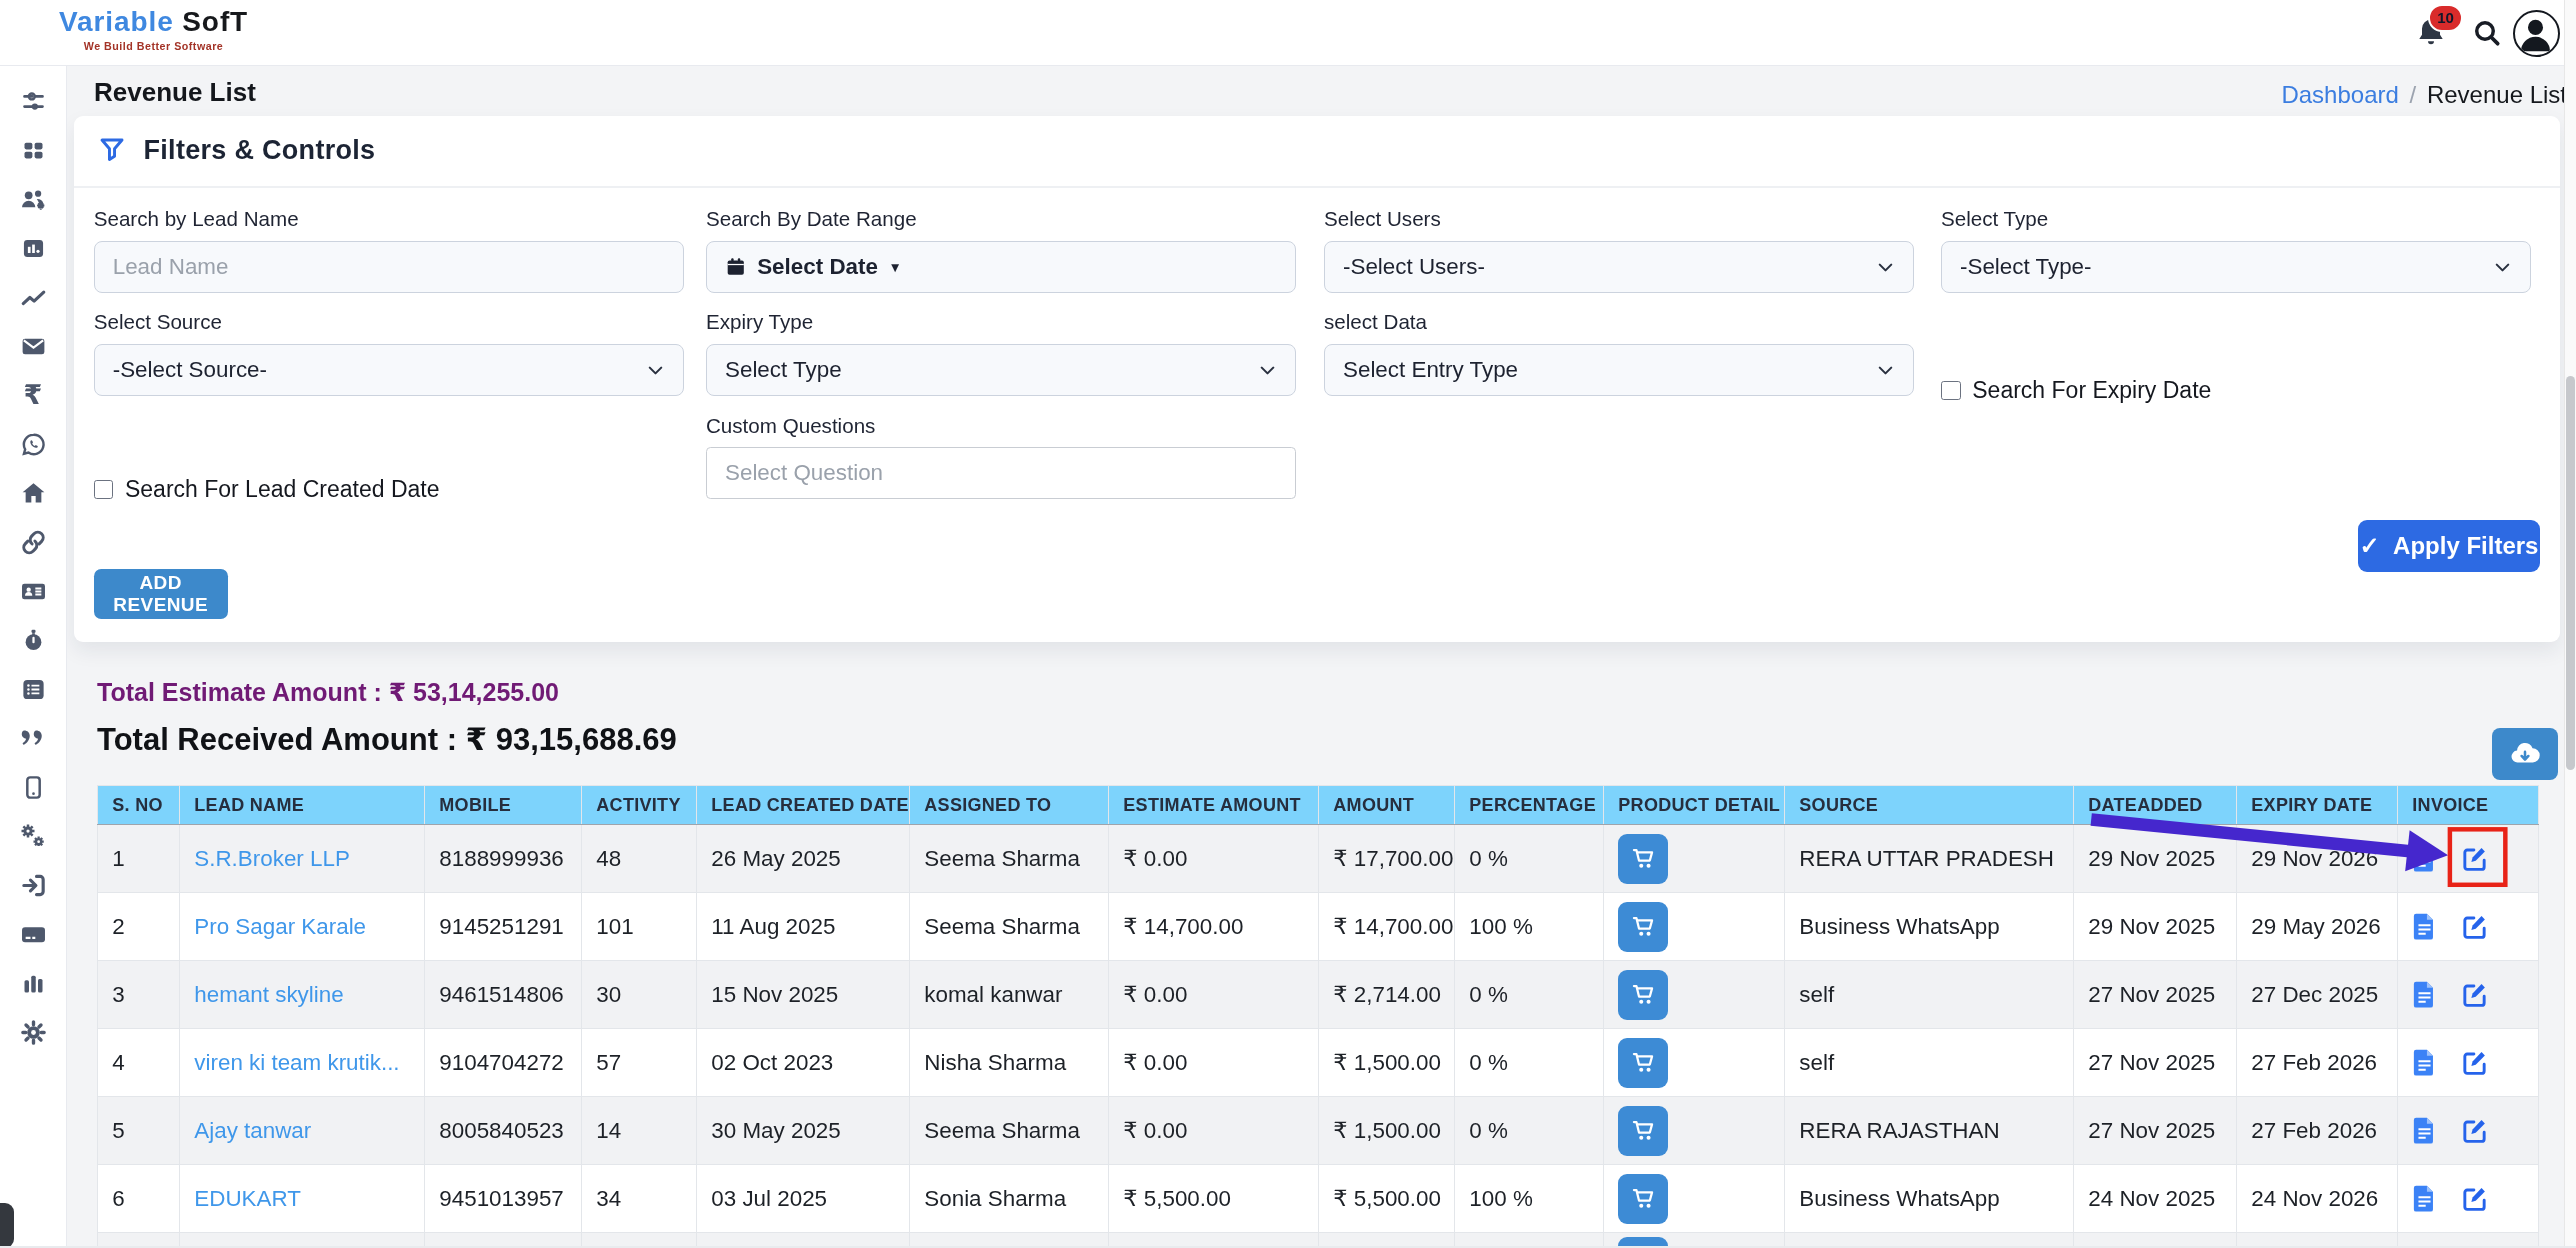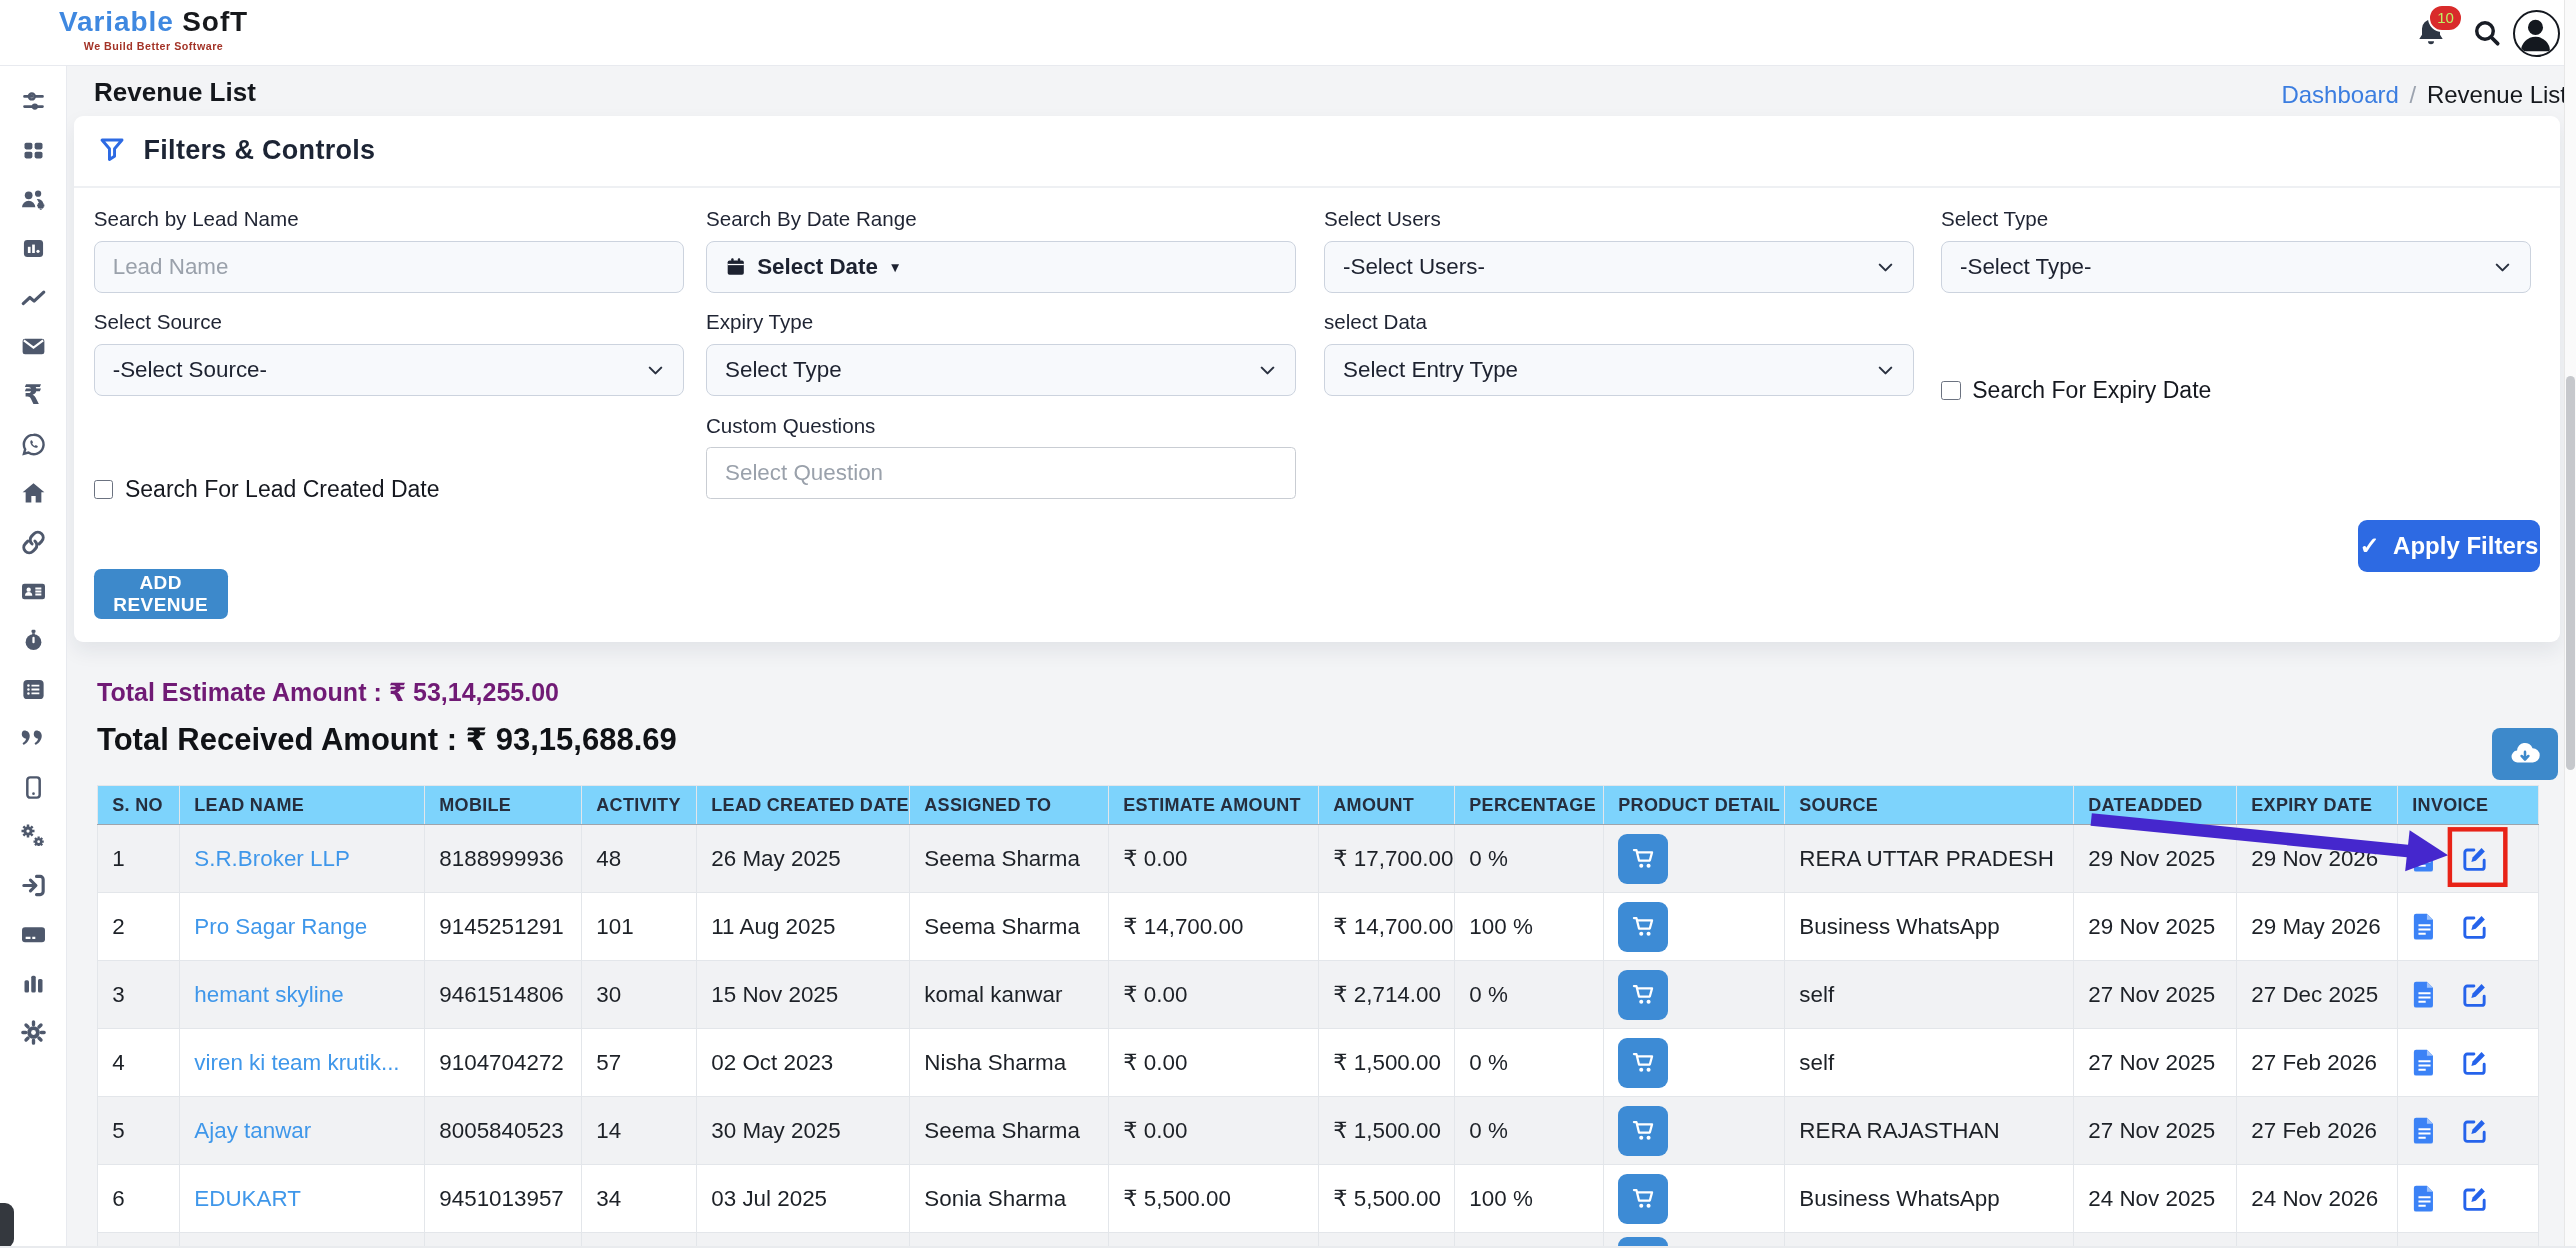--- a/index.html
+++ b/index.html
@@ -11,21 +11,21 @@
   .topbar{position:absolute;left:0;top:0;width:2576px;height:66px;background:#fff;
           border-bottom:1.8px solid #e8eaef;z-index:6}
   .logo{position:absolute;left:59px;top:8px;line-height:1}
   .logo-main{font-size:28px;font-weight:700;letter-spacing:0.9px}
   .logo-variable{color:#3f88e0}
   .logo-soft{color:#17191c}
   .logo-tagline{font-size:10.7px;color:#a33327;font-weight:700;letter-spacing:0.5px;margin-top:4.5px;text-align:center}
   .top-icon{position:absolute;display:flex;align-items:center;justify-content:center;cursor:pointer}
   .bell-wrap{left:2411px;top:13.4px;width:39px;height:39px}
   .badge{position:absolute;left:2428px;top:3.6px;min-width:32px;height:28px;padding:0 7.2px;border-radius:14.3px;
-         background:#d92b2b;border:2.7px solid #fff;color:#bef264;font-size:15px;font-weight:400;
+         background:#d92b2b;border:2.7px solid #fff;color:#0f172a;font-size:15px;font-weight:700;
          display:flex;align-items:center;justify-content:center;z-index:7}
   .search-wrap{left:2469px;top:15px;width:36px;height:36px}
   .avatar{position:absolute;left:2513px;top:9.8px;width:47px;height:47px;border-radius:50%;
           border:2.7px solid #14181f;background:#fff;overflow:hidden;cursor:pointer}
 
   
   .sidebar{position:absolute;left:0;top:66px;width:67px;height:1182px;background:#fff;
            border-right:1.8px solid #e8eaef;z-index:5;display:flex;flex-direction:column;
            align-items:center;padding-top:10.7px}
   .side-item{width:67px;height:49px;display:flex;align-items:center;justify-content:center;
@@ -470,21 +470,21 @@
                     <path d="M20 13.5V19a2 2 0 0 1-2 2H6a2 2 0 0 1-2-2V7a2 2 0 0 1 2-2h5.5" fill="none" stroke="#2563eb" stroke-width="2.4" stroke-linecap="round"></path>
                     <path d="M17.8 3.4l2.8 2.8L13 13.8l-3.6 1 1-3.6z" fill="#2563eb"></path>
                   </svg>
                 </span>
               </span>
             </td>
           </tr>
           <tr class="even">
             <td>2</td>
             <td>
-              <span class="lead-link">Pro Sagar Range</span>
+              <span class="lead-link">Pro Sagar Karale</span>
             </td>
             <td>9145251291</td>
             <td>101</td>
             <td>11 Aug 2025</td>
             <td>Seema Sharma</td>
             <td>₹ 14,700.00</td>
             <td>₹ 14,700.00</td>
             <td>100 %</td>
             <td>
               <button class="cart-btn">

